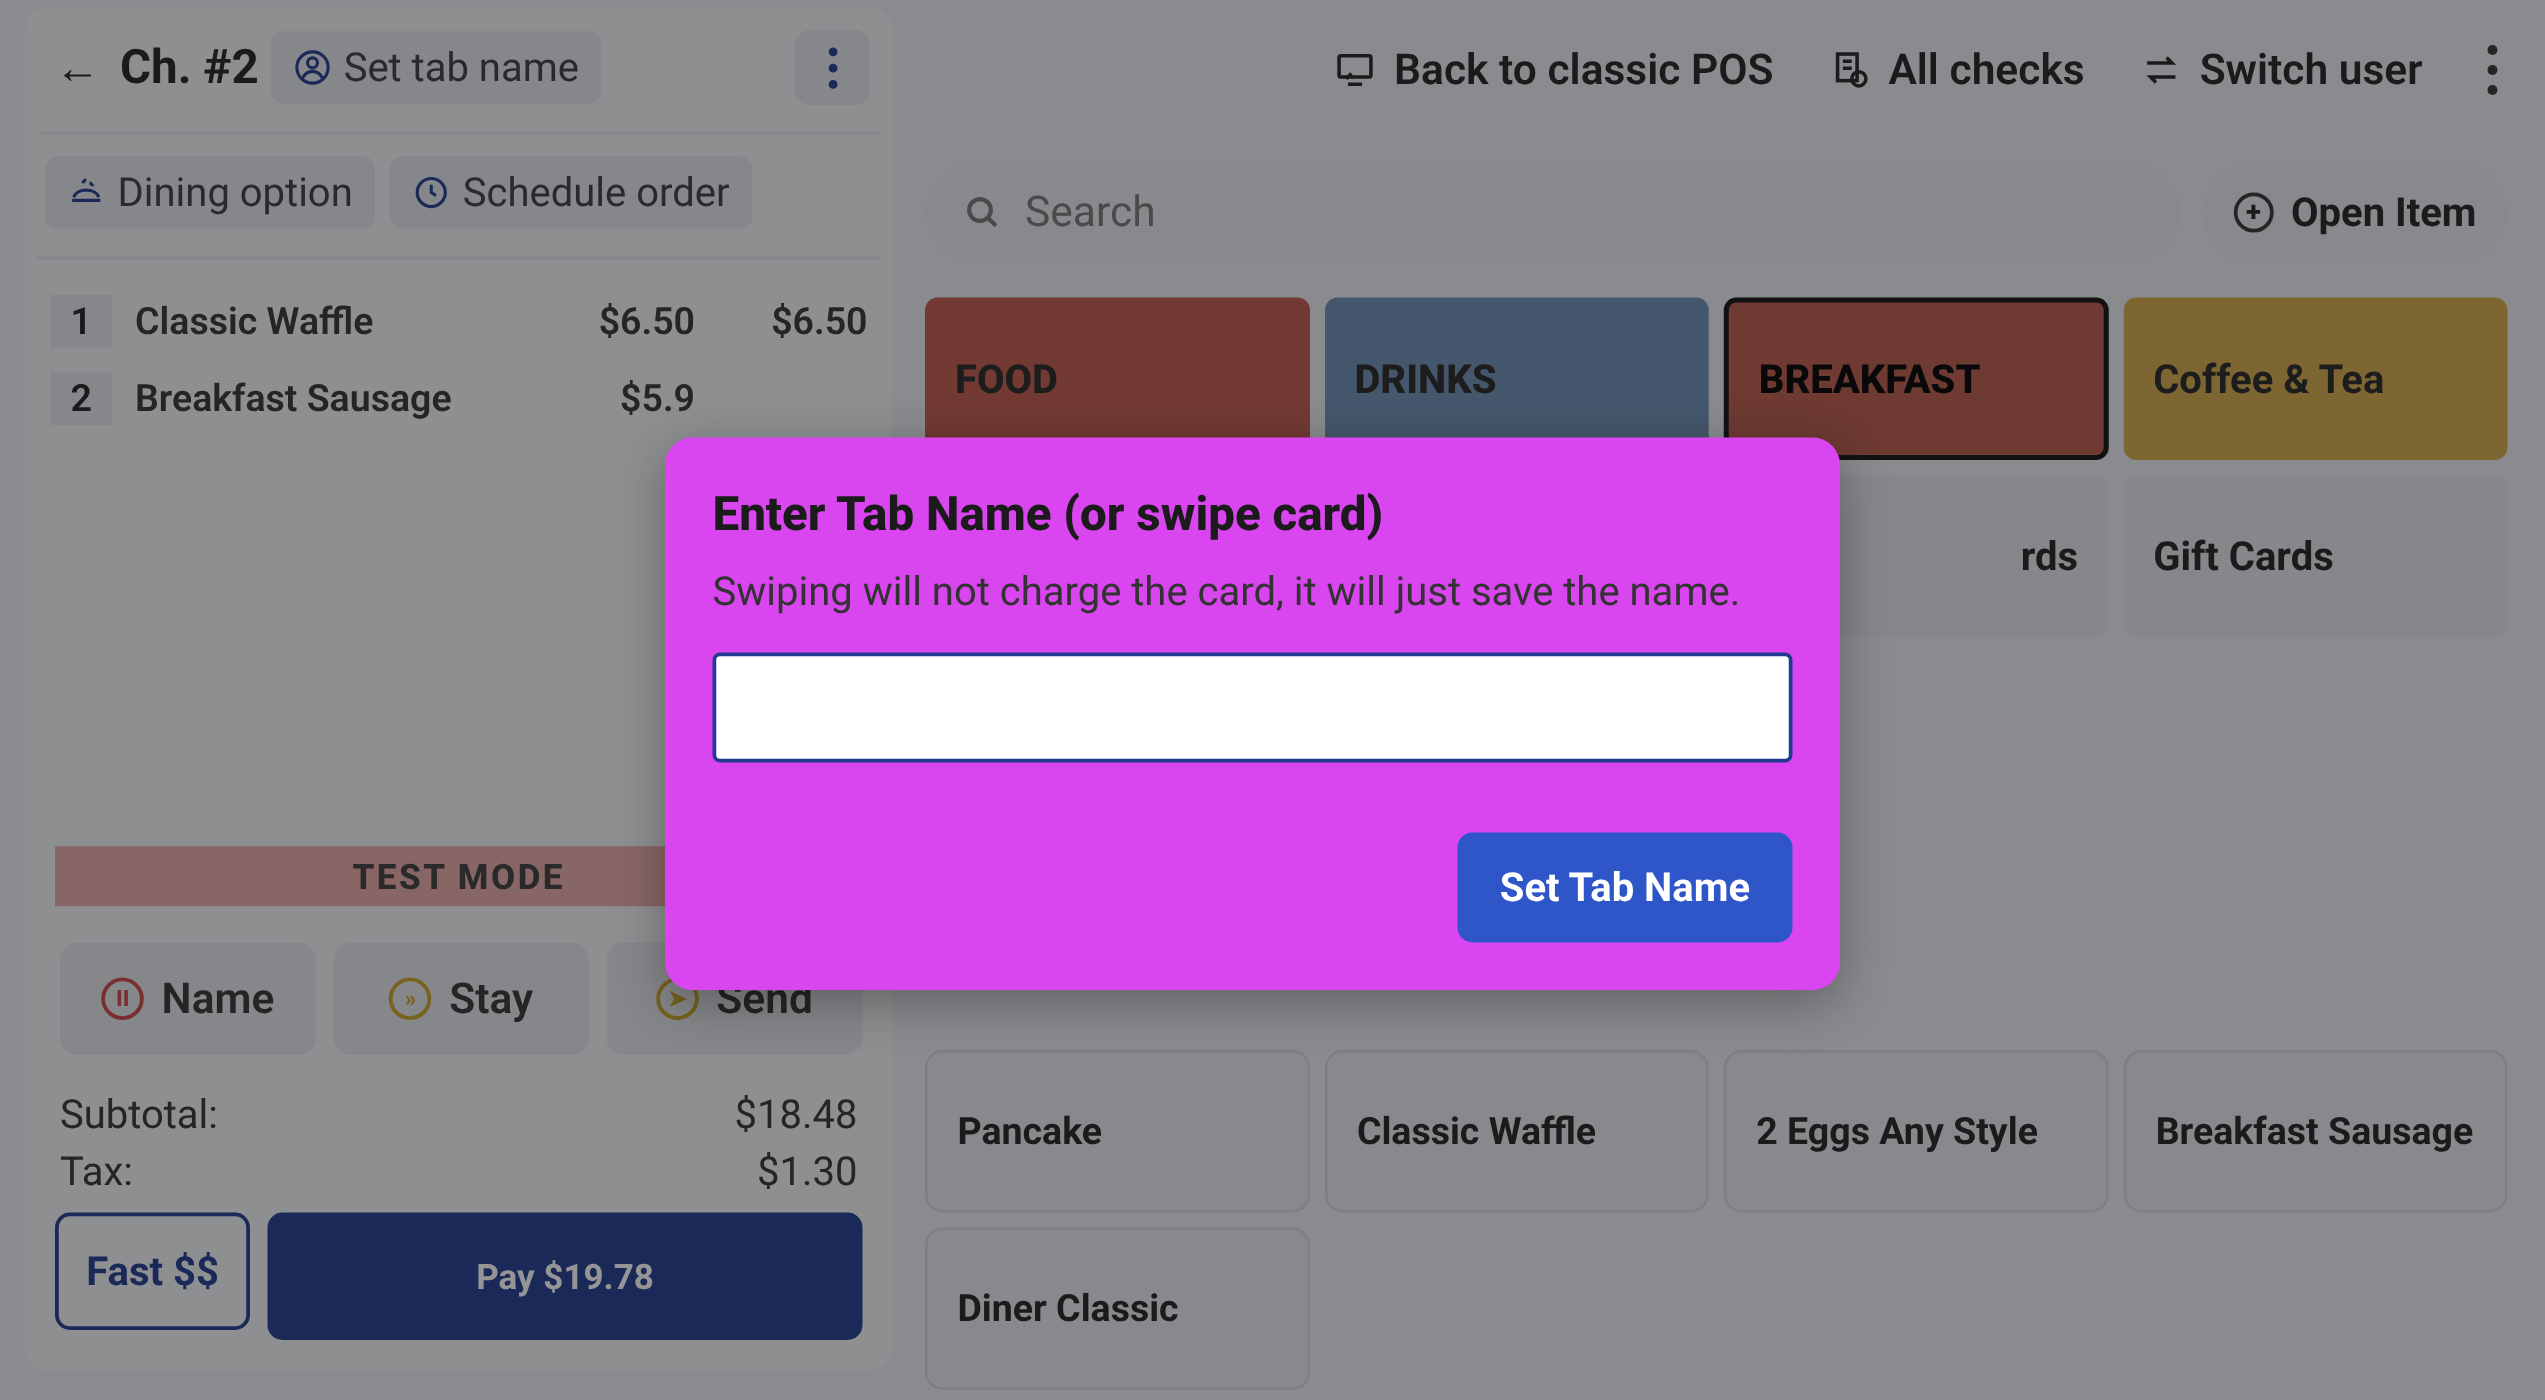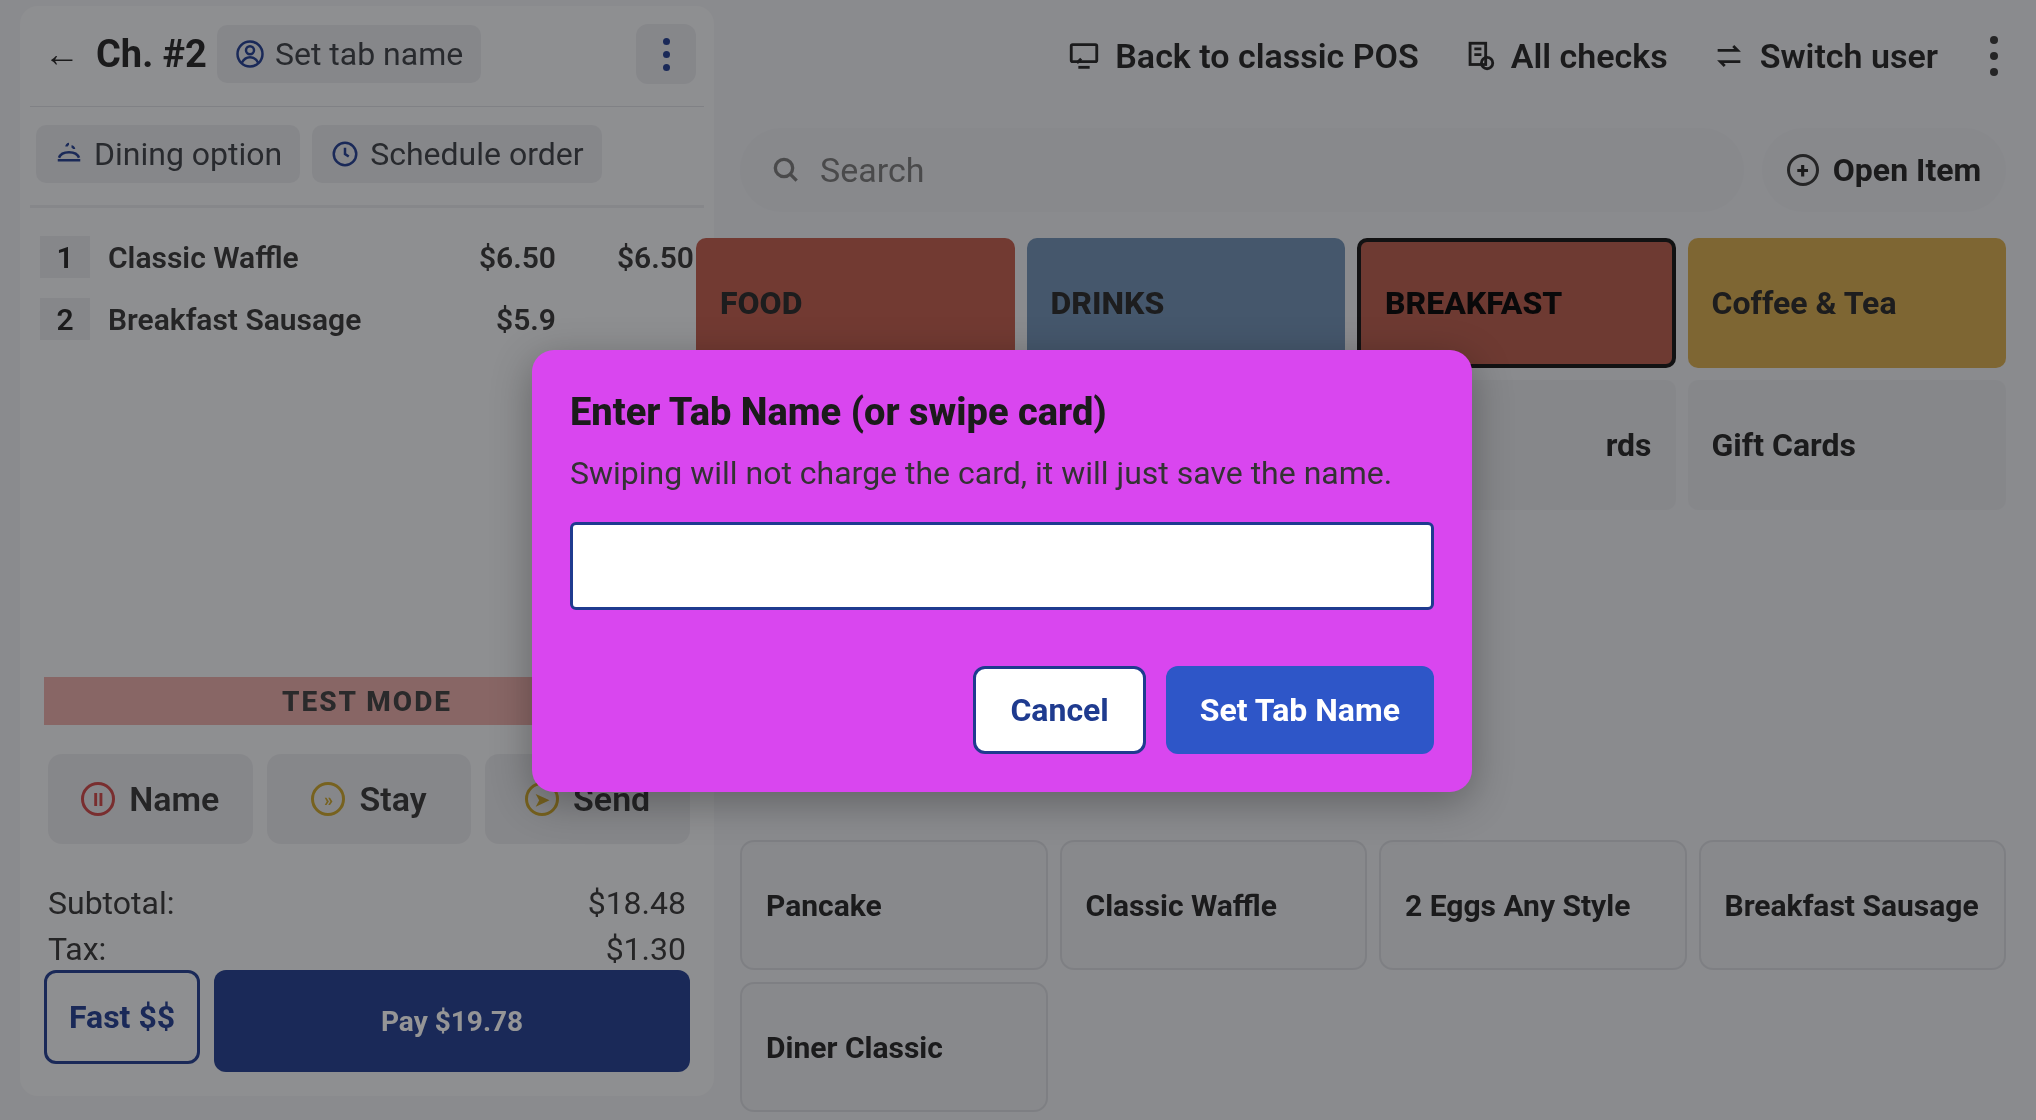--- a/index.html
+++ b/index.html
@@ -23,37 +23,37 @@
   .oi-qty { width:50px; height:42px; background:#e4e6ea; display:flex; align-items:center; justify-content:center; font-weight:600; }
   .oi-name { flex:1; font-weight:600; color:#333;}
   .oi-price, .oi-total { width:120px; text-align:right; font-weight:600; color:#333; }
   .test-mode { position:absolute; left:24px; bottom:371px; right:24px; height:48px; background:#e8a9a6; color:#3d3d3d; font-weight:800; letter-spacing:2px; font-size:28px; display:flex; align-items:center; justify-content:center;}
   .hss-row { position:absolute; left:28px; bottom:252px; right:24px; display:flex; gap:14px;}
   .hss { flex:1; height:90px; border-radius:14px; background:#e4e6ea; display:flex; align-items:center; justify-content:center; gap:14px; font-size:34px; font-weight:600; color:#333; cursor:pointer;}
   .ring { width:34px; height:34px; border-radius:50%; border:3px solid; display:inline-flex; align-items:center; justify-content:center; font-size:18px; font-weight:800;}
   .ring.hold { border-color:#c44; color:#c44; }
   .ring.stay { border-color:#c9a227; color:#c9a227; }
   .ring.send { border-color:#c9a227; color:#c9a227; }
-  .totals { position:absolute; left:28px; right:28px; bottom:124px; font-size:32px; color:#333;}
+  .totals { position:absolute; left:28px; right:28px; bottom:136px; font-size:32px; color:#333;}
   .totals .trow { display:flex; justify-content:space-between; padding:4px 0;}
   .pay-row { position:absolute; left:24px; right:24px; bottom:24px; display:flex; gap:14px; }
   .btn-outl { height:94px; border:3px solid #1f3b8f; color:#1f3b8f; background:#f3f4f6; border-radius:12px; font-size:32px; font-weight:700; padding:0 22px; display:flex; align-items:center; cursor:pointer;}
   .btn-pay { flex:1; height:102px; border-radius:12px; background:#1f3b8f; color:#fff; font-size:28px; font-weight:700; display:flex; align-items:center; justify-content:center; cursor:pointer;}
   
   .topbar { position:absolute; left:740px; right:30px; top:20px; height:72px; display:flex; align-items:center; justify-content:flex-end; gap:44px; font-size:34px; color:#222;}
   .tb-item { display:flex; align-items:center; gap:14px; cursor:pointer; font-weight:600;}
   .tb-kebab { display:flex; flex-direction:column; gap:8px; cursor:pointer; padding:0 8px;}
   .tb-kebab span{ width:8px; height:8px; border-radius:50%; background:#333;}
   
   .search-row { position:absolute; left:740px; right:30px; top:128px; height:84px; display:flex; gap:18px; }
   .search { flex:1; background:#e7e9ed; border-radius:42px; display:flex; align-items:center; padding:0 30px; gap:18px; color:#777; font-size:34px;}
   .open-item { width:244px; background:#e7e9ed; border-radius:42px; display:flex; align-items:center; justify-content:center; gap:14px; font-size:32px; font-weight:700; color:#222; cursor:pointer;}
   .plus-circ{ width:32px; height:32px; border:3px solid #333; border-radius:50%; display:flex; align-items:center; justify-content:center; font-weight:800; font-size:22px;}
   
-  .cat-grid { position:absolute; left:696px; right:30px; top:238px; display:grid; grid-template-columns:repeat(4,1fr); gap:12px;}
+  .cat-grid { position:absolute; left:740px; right:30px; top:238px; display:grid; grid-template-columns:repeat(4,1fr); gap:12px;}
   .cat { height:130px; border-radius:10px; display:flex; align-items:center; padding:0 24px; font-size:32px; font-weight:800; color:#222; cursor:pointer;}
   .cat.food{ background:#c05a4a; color:#262626;}
   .cat.drinks{ background:#6e8fb2; color:#262626;}
   .cat.breakfast{ background:#b95a4a; border:4px solid #111; color:#000000;}
   .cat.coffee{ background:#d6aa4c; color:#262626; font-weight:700;}
   .cat.grey{ background:#e4e6ea; font-weight:700;}
   
   .item-grid { position:absolute; left:740px; right:30px; top:840px; display:grid; grid-template-columns:repeat(4,1fr); gap:12px;}
   .tile { height:130px; background:#e7e9ed; border:2px solid #d6d8dd; border-radius:14px; display:flex; align-items:center; padding:0 24px; font-size:30px; font-weight:700; color:#222; cursor:pointer;}
   
@@ -242,18 +242,17 @@
     <div class="tile">Diner Classic</div>
   </div>
 
   <div class="scrim"></div>
 
   <div class="modal">
     <h1>Enter Tab Name (or swipe card)</h1>
     <p>Swiping will not charge the card, it will just save the name.</p>
     <input type="text" autofocus="" value="" style="">
     <div class="modal-actions">
-      <div class="mbtn cancel">Cancel</div>
       <div class="mbtn primary">Set Tab Name</div>
     </div>
   </div>
 
 </div>
 
 </body></html>

